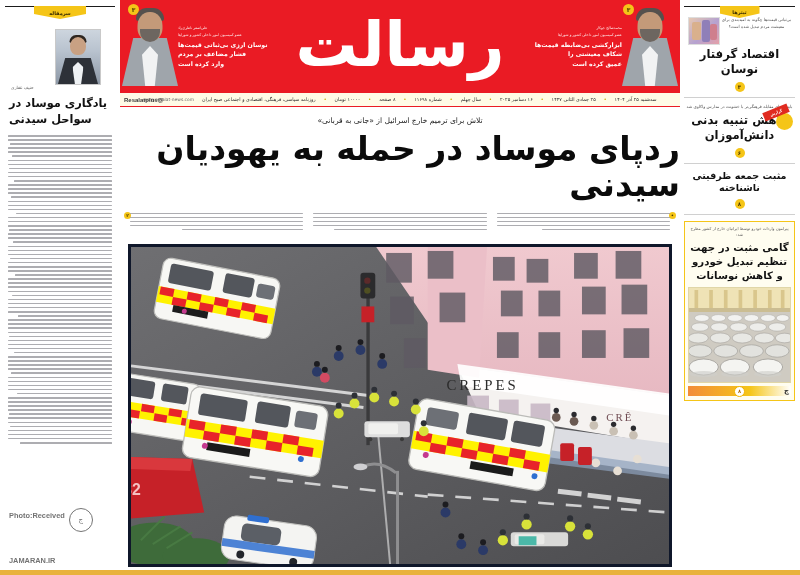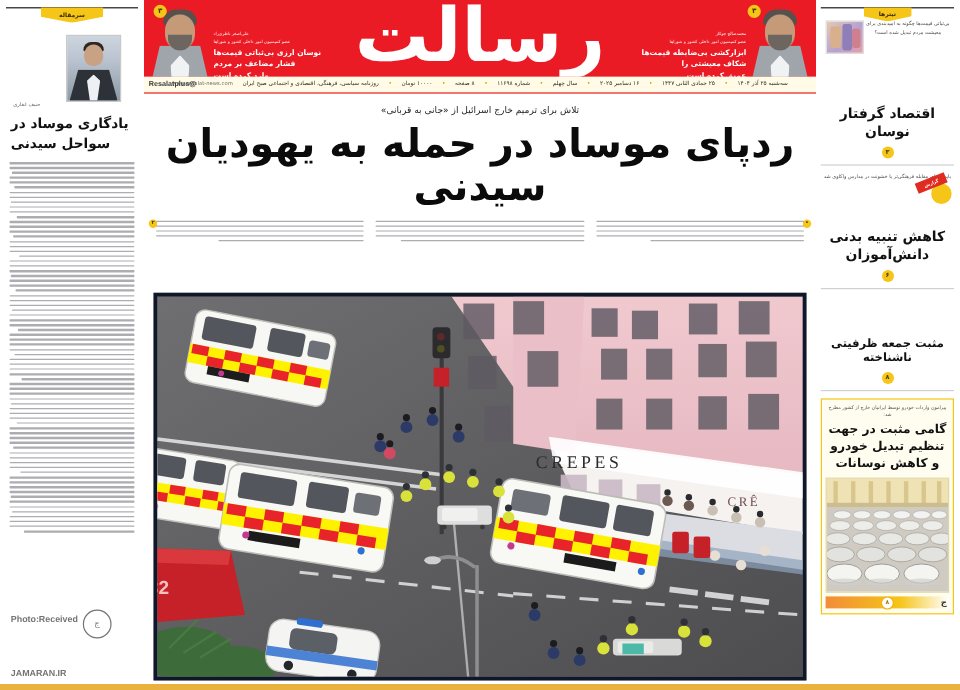--- a/index.html
+++ b/index.html
@@ -132,21 +132,21 @@
 
   
   .center {
     position: absolute;
     top: 0; right: 120px; width: 560px; height: 575px;
   }
 
   
   .masthead {
     position: relative;
-    height: 64px;
+    height: 93px;
     background: #ea1b24;
     overflow: hidden;
   }
   .masthead-title {
     position: absolute;
     top: 50%; left: 50%;
     transform: translate(-50%, -54%);
     color: #fff;
     font-size: 62px;
     font-weight: bold;
@@ -246,21 +246,21 @@
   .infostrip .site { color: #6b6b6b; font-size: 4.4px; }
 
   
   .kicker {
     text-align: center;
     font-size: 7.6px;
     color: #1d1d1d;
     margin-top: 9px;
   }
   .main-headline {
-    text-align: center;
+    text-align: right;
     font-size: 33px;
     font-weight: bold;
     color: #0b0b0b;
     margin-top: 6px;
     letter-spacing: -1.2px;
     line-height: 1.1;
   }
 
   
   .lede {
@@ -317,21 +317,21 @@
     padding: 0 2px 5px 2px;
     border-bottom: .7px solid #d0d0d0;
     margin-bottom: 6px;
   }
   .sb-sub {
     font-size: 4.2px; color: #4d4d4d; line-height: 1.55;
     text-align: center; margin-bottom: 3px;
   }
   .sb-title {
     font-size: 11.6px; font-weight: bold; color: #111;
-    line-height: 1.32; text-align: center; letter-spacing: -.3px; margin-top: 40px;
+    line-height: 1.32; text-align: center; letter-spacing: -.3px;
   }
   .sb-title.sm { font-size: 9.6px; }
   .sb-pagenum {
     width: 10px; height: 10px; border-radius: 50%;
     background: #f5c518; color: #4a3800;
     font-size: 5.4px; font-weight: bold;
     display: flex; align-items: center; justify-content: center;
     margin: 4px auto 0 auto;
   }
   .sb-thumb {

